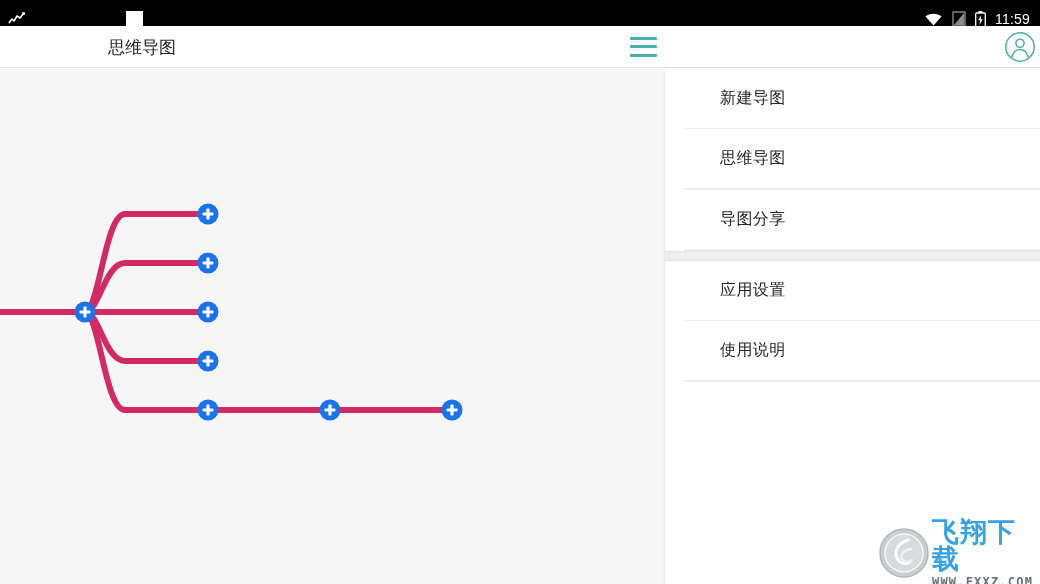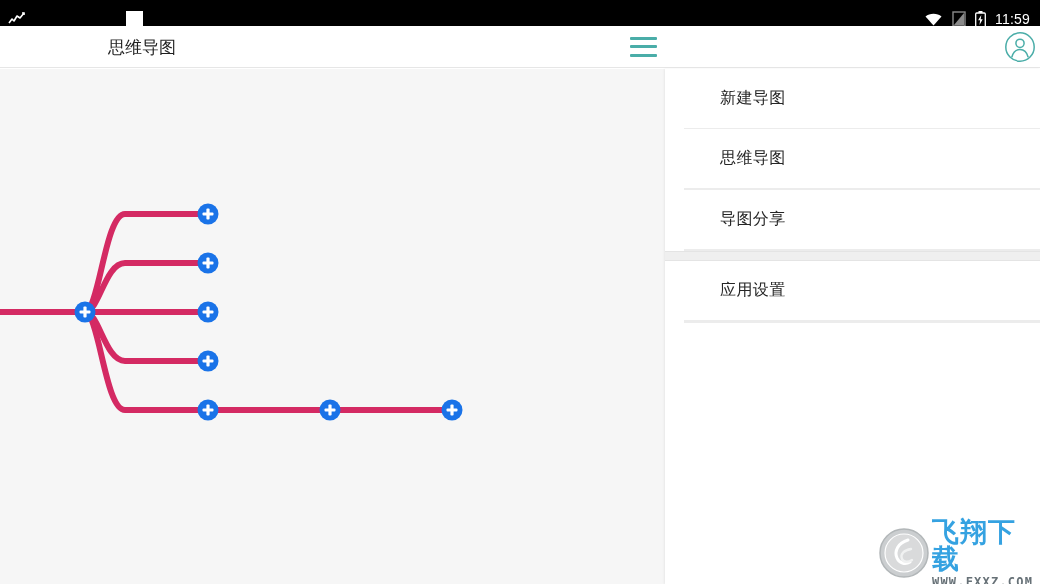--- a/index.html
+++ b/index.html
@@ -318,20 +318,23 @@
         </div>
         <div class="menu-divider"></div>
         <div class="menu-divider"></div>
       </div>
       <div class="section-gap"></div>
       <div class="menu-group">
         <div class="menu-item">
           <span class="menu-item-label">应用设置</span>
         </div>
         <div class="menu-divider"></div>
+        <div class="menu-item">
+          <span class="menu-item-label">使用说明</span>
+        </div>
         <div class="menu-divider"></div>
         <div class="menu-divider"></div>
       </div>
     </div>
 </div>
 
 <div id="watermark">
   <svg id="watermark-logo" viewBox="0 0 52 52">
     <circle cx="26" cy="26" r="24" fill="#c9ccce" stroke="#aeb3b5" stroke-width="1.5"></circle>
     <circle cx="26" cy="26" r="19" fill="#d7d9da" stroke="#ffffff" stroke-width="1.2"></circle>

